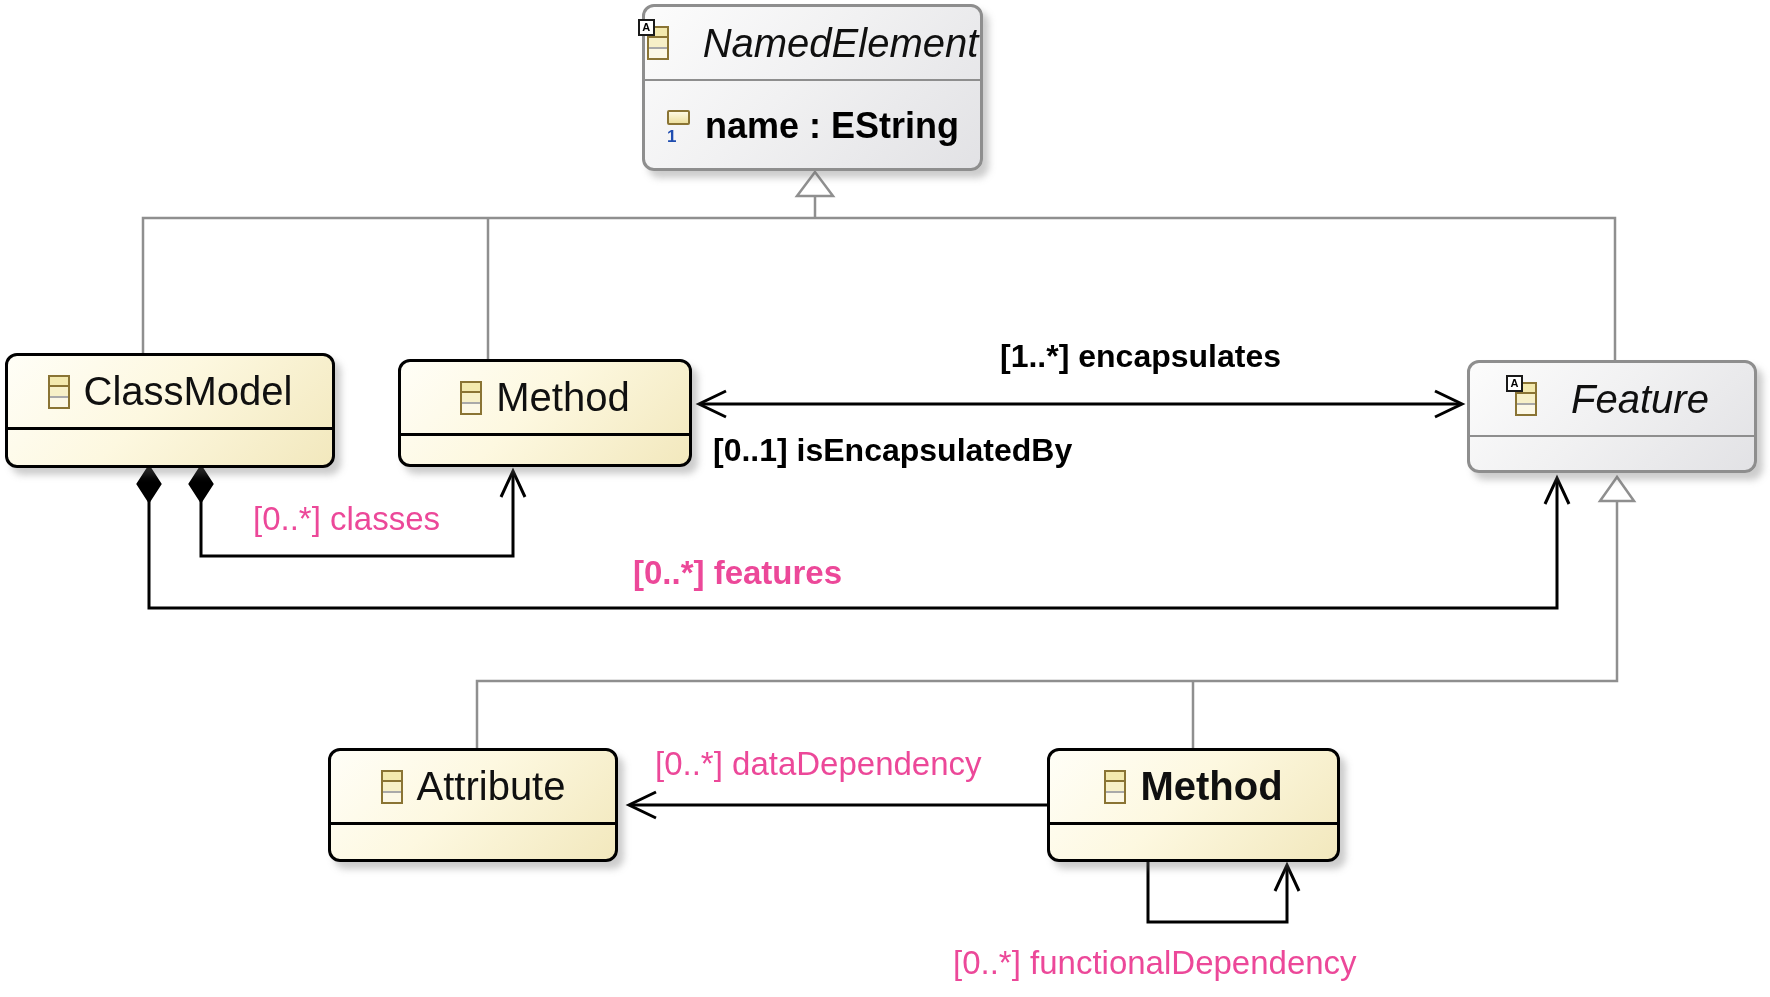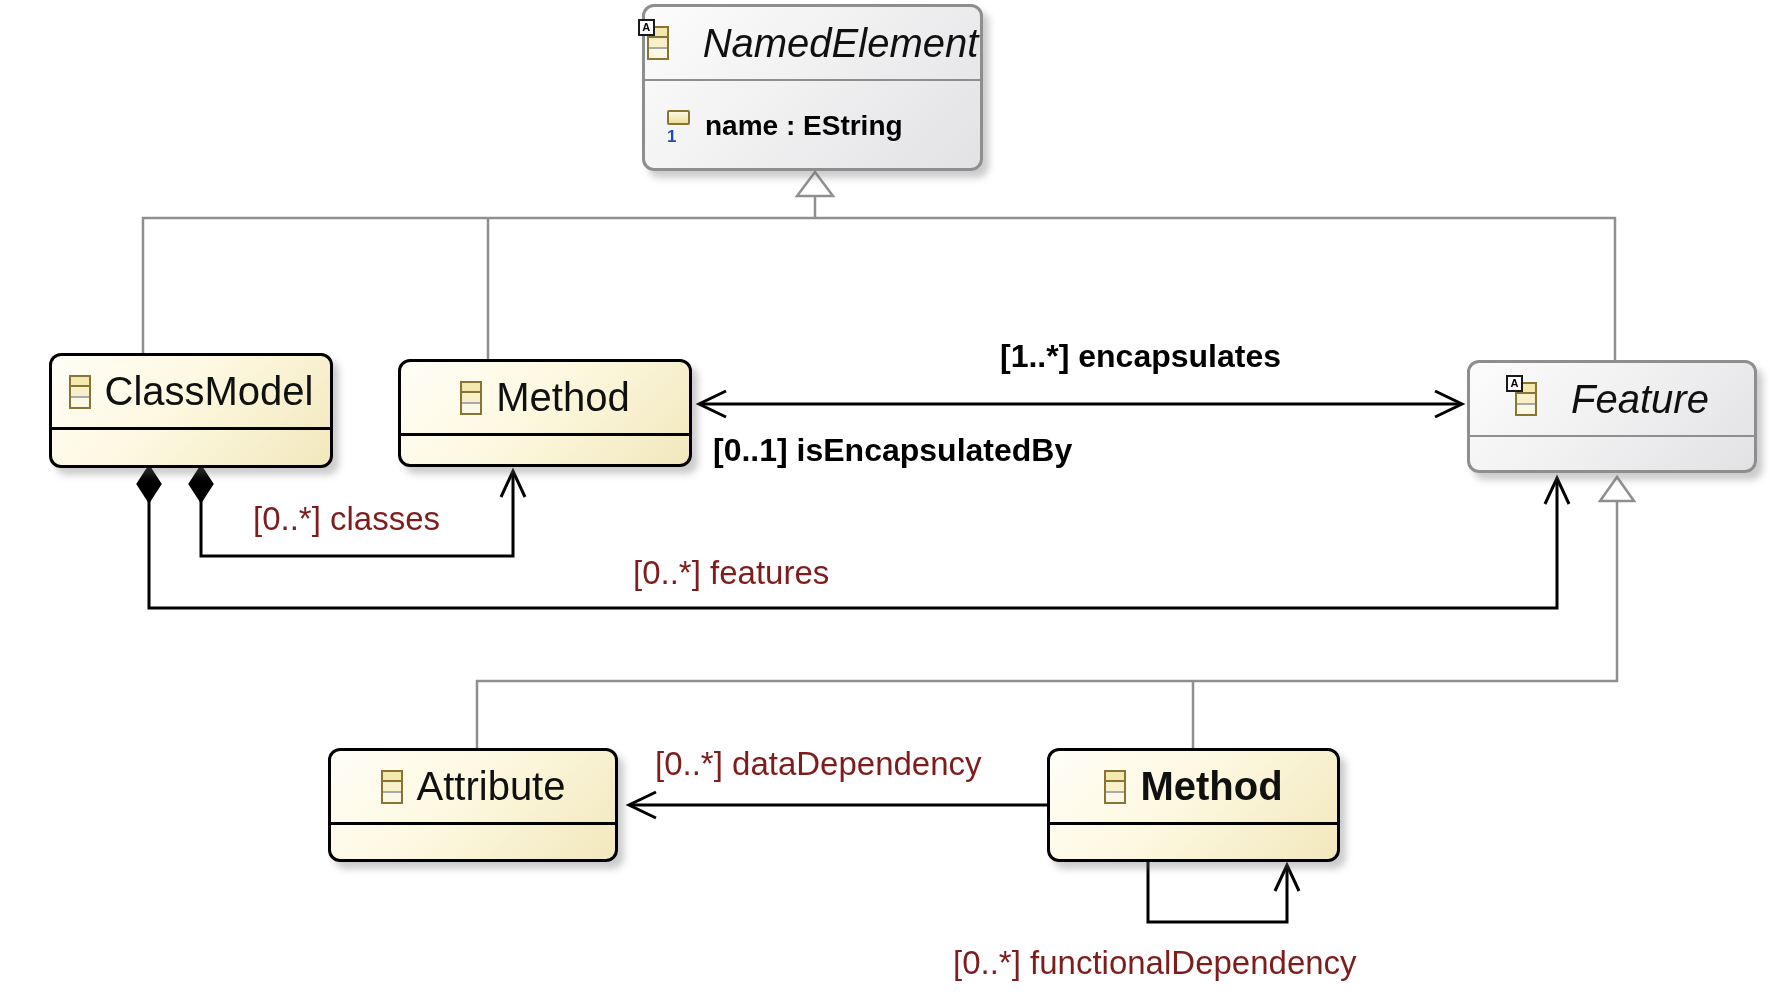--- a/index.html
+++ b/index.html
@@ -19,40 +19,40 @@
   }
   .title-compartment {
     height:74px; display:flex; align-items:center; justify-content:center;
     gap:14px; border-bottom:3px solid #000; padding:0 10px;
   }
   .abstract .title-compartment { border-bottom:2px solid #8e8e8e; }
   .title { font-size:40px; color:#101010; white-space:nowrap; }
   .abstract .title { font-style:italic;margin-left:20px; }
 
   .attr-compartment { display:flex; align-items:center; gap:14px; padding:6px 0 0 20px; height:84px; }
-  .attr-text { font-size:28px; font-weight:bold; color:#000; white-space:nowrap; }
+  .attr-text { font-size:36px; font-weight:bold; color:#000; white-space:nowrap; }
 
   
   .eclass-icon { position:relative; width:22px; height:34px; flex:0 0 auto;
     border:2px solid #8a7434;
     background:linear-gradient(#f3e9ae 0px 8px,#8a7434 8px 10px,#f7f0c8 10px 19px,#a9a9a9 19px 21px,#fcf8e6 21px 34px);
   }
   .abstract-badge { position:absolute; top:-9px; left:-11px; width:17px; height:17px;
     background:#ffffff; border:2px solid #1a1a1a; color:#000;
     font-size:11px; font-weight:bold; font-style:normal; line-height:13px; text-align:center; }
 
   
   .eattr-icon { position:relative; width:26px; height:38px; flex:0 0 auto; }
   .eattr-rect { position:absolute; top:3px; left:2px; width:23px; height:15px;
     border:2px solid #8a7434; border-radius:2px;
     background:linear-gradient(#fdf9e2,#eddf9e); }
   .eattr-digit { position:absolute; left:2px; bottom:0px; color:#1f4db0;
     font-weight:bold; font-style:normal; font-size:17px; line-height:1; }
 
-  .edge-label { position:absolute; font-size:33px; color:#7f1d1d; white-space:nowrap; line-height:1.15; }
+  .edge-label { position:absolute; font-size:33px; color:#ec4899; white-space:nowrap; line-height:1.15; }
   .edge-label.bold { font-weight:bold; font-size:32px; color:#000; }
 </style>
 </head>
 <body>
 
 <div class="canvas">
 
   <svg class="edges" viewBox="0 0 1770 997">
 
     <g stroke="#8f8f8f" stroke-width="2.5" fill="none">
@@ -106,21 +106,21 @@
     </div>
     <div class="attr-compartment">
       <span class="eattr-icon">
         <span class="eattr-rect"></span>
         <span class="eattr-digit">1</span>
       </span>
       <span class="attr-text">name : EString</span>
     </div>
   </div>
 
-  <div class="uml-class" style="left:5px; top:353px; width:284px; height:115px;margin-left:44px;">
+  <div class="uml-class" style="left:5px; top:353px; width:330px; height:115px;">
     <div class="title-compartment">
       <span class="eclass-icon"></span>
       <span class="title">ClassModel</span>
     </div>
   </div>
 
   <div class="uml-class" style="left:398px; top:359px; width:294px; height:108px;">
     <div class="title-compartment">
       <span class="eclass-icon"></span>
       <span class="title">Method</span>
@@ -146,17 +146,17 @@
   <div class="uml-class" style="left:1047px; top:748px; width:293px; height:114px;font-weight:bold;">
     <div class="title-compartment">
       <span class="eclass-icon"></span>
       <span class="title">Method</span>
     </div>
   </div>
 
   <div class="edge-label bold" style="left:1000px; top:338px;">[1..*] encapsulates</div>
   <div class="edge-label bold" style="left:713px; top:432px;">[0..1] isEncapsulatedBy</div>
   <div class="edge-label" style="left:253px; top:500px;">[0..*] classes</div>
-  <div class="edge-label" style="left:633px; top:554px;">[0..*] features</div>
+  <div class="edge-label" style="left:633px; top:554px;font-weight:bold;">[0..*] features</div>
   <div class="edge-label" style="left:643px; top:745px;margin-left:12px;">[0..*] dataDependency</div>
   <div class="edge-label" style="left:953px; top:944px;">[0..*] functionalDependency</div>
 
 </div>
 
 </body></html>

